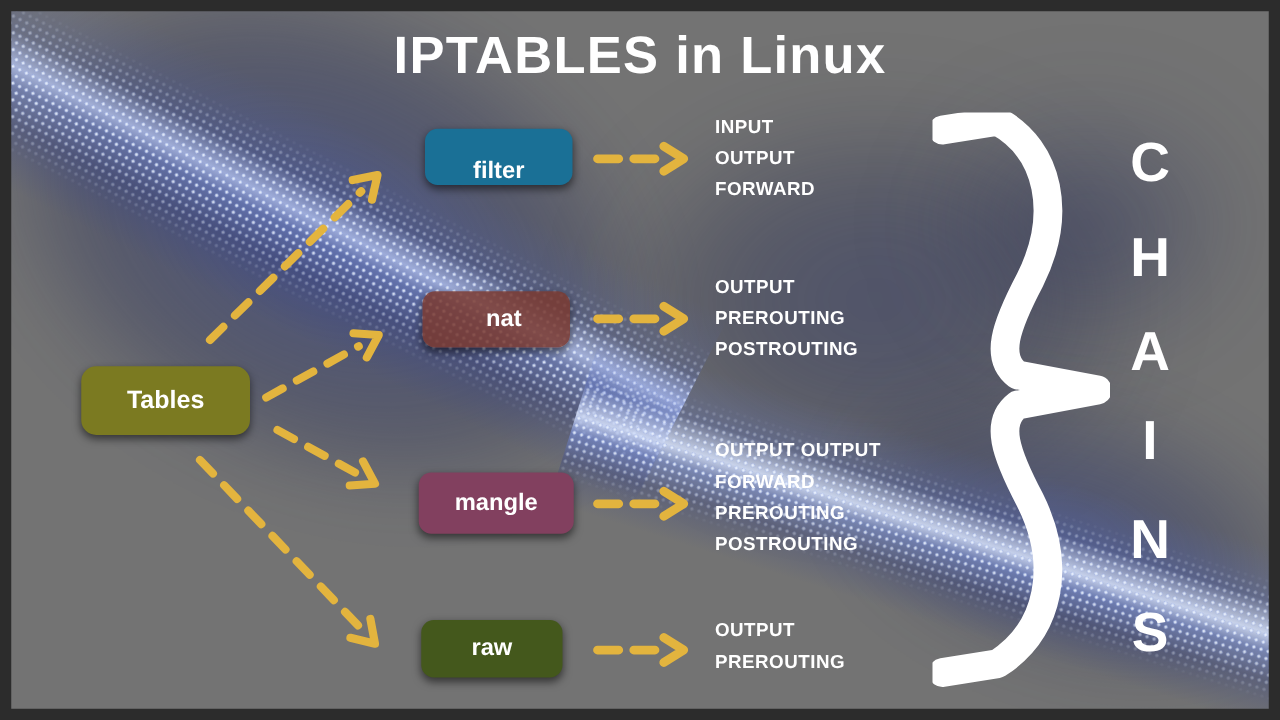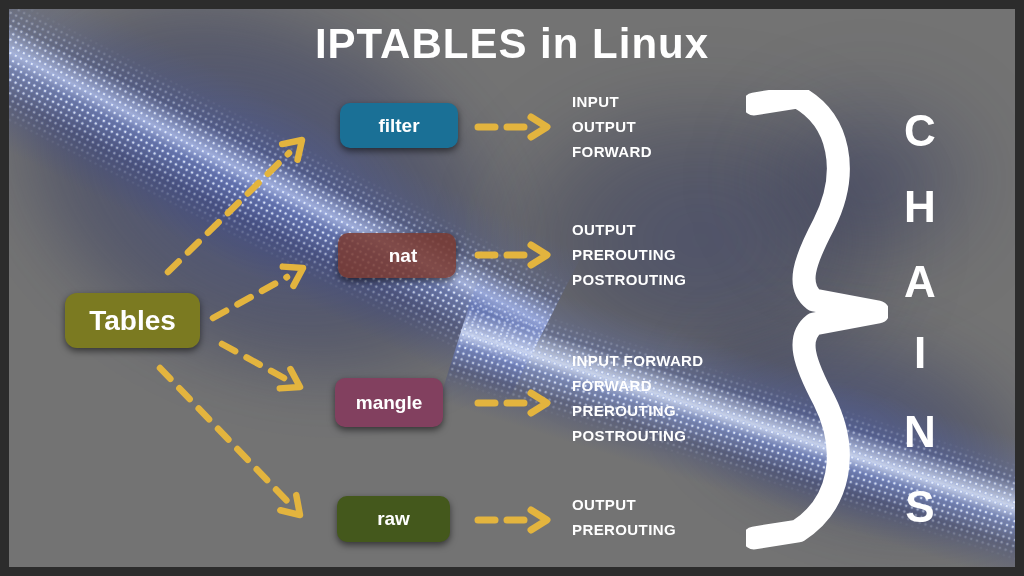--- a/index.html
+++ b/index.html
@@ -43,23 +43,23 @@
   .frame { position:absolute; inset:0; border:9px solid #2c2c2c; z-index:10; pointer-events:none; }
   
   .title { position:absolute; left:0; right:0; top:20px; text-align:center; z-index:5;
     font-size:42px; font-weight:bold; letter-spacing:1px; }
   
   .tbox { position:absolute; z-index:5; display:flex; align-items:center; justify-content:center;
     border-radius:10px; font-weight:bold; font-size:19px; color:#fff;
     box-shadow:0 3px 7px rgba(0,0,0,0.55); }
   .tbox-filter { left:340px; top:103px; width:118px; height:45px; }
   .tbox-nat    { left:338px; top:233px; width:118px; height:45px; }
-  .tbox-mangle { left:335px; top:378px; width:108px; height:49px; }
+  .tbox-mangle { left:335px; top:378px; width:124px; height:49px; }
   .tbox-raw    { left:337px; top:496px; width:113px; height:46px; }
-  .tbox-tables { left:65px;  top:293px; width:135px; height:55px; font-size:28px; border-radius:12px; }
+  .tbox-tables { left:65px;  top:293px; width:135px; height:55px; font-size:20px; border-radius:12px; }
   
   .chains { position:absolute; left:572px; z-index:5; font-weight:bold; font-size:15px;
     line-height:25px; letter-spacing:0.4px; white-space:nowrap; }
   .chains-filter { top:89px; }
   .chains-nat    { top:217px; }
   .chains-mangle { top:348px; }
   .chains-raw    { top:492px; }
   .chains span { display:block; }
   
   .mini-arrow { position:absolute; z-index:4; }
@@ -100,21 +100,21 @@
       <path d="M-17,-11 L0,0 L-17,11" transform="translate(300,387) rotate(29)"></path>
       <path d="M160,368 L288,502" stroke-dasharray="15 13"></path>
       <path d="M-17,-11 L0,0 L-17,11" transform="translate(300,515) rotate(46.5)"></path>
     </g>
   </svg>
 
   <div class="tbox tbox-tables" style="background: rgb(123, 122, 33);">
     <span>Tables</span>
   </div>
 
-  <div class="tbox tbox-filter" style="background: rgb(26, 112, 150);">
+  <div class="tbox tbox-filter" style="background: rgb(26, 112, 150); align-items: flex-end;">
     <span>filter</span>
   </div>
   <svg class="mini-arrow ma-filter" width="82" height="30" viewBox="0 0 82 30">
     <path class="arrow-stroke" stroke-width="7" d="M6,15 h17 M35,15 h17"></path>
     <path class="arrow-stroke" stroke-width="7" d="M59,5 L75,15 L59,25"></path>
   </svg>
   <div class="chains chains-filter">
     <span>INPUT</span>
     <span>OUTPUT</span>
     <span>FORWARD</span>
@@ -134,21 +134,21 @@
   </div>
 
   <div class="tbox tbox-mangle" style="background: rgb(130, 64, 95);">
     <span>mangle</span>
   </div>
   <svg class="mini-arrow ma-mangle" width="82" height="30" viewBox="0 0 82 30">
     <path class="arrow-stroke" stroke-width="7" d="M6,15 h17 M35,15 h17"></path>
     <path class="arrow-stroke" stroke-width="7" d="M59,5 L75,15 L59,25"></path>
   </svg>
   <div class="chains chains-mangle">
-    <span>INPUT FORWARD</span>
+    <span>OUTPUT OUTPUT</span>
     <span>FORWARD</span>
     <span>PREROUTING</span>
     <span>POSTROUTING</span>
   </div>
 
   <div class="tbox tbox-raw" style="background: rgb(68, 88, 28); text-align: right;">
     <span>raw</span>
   </div>
   <svg class="mini-arrow ma-raw" width="82" height="30" viewBox="0 0 82 30">
     <path class="arrow-stroke" stroke-width="7" d="M6,15 h17 M35,15 h17"></path>

